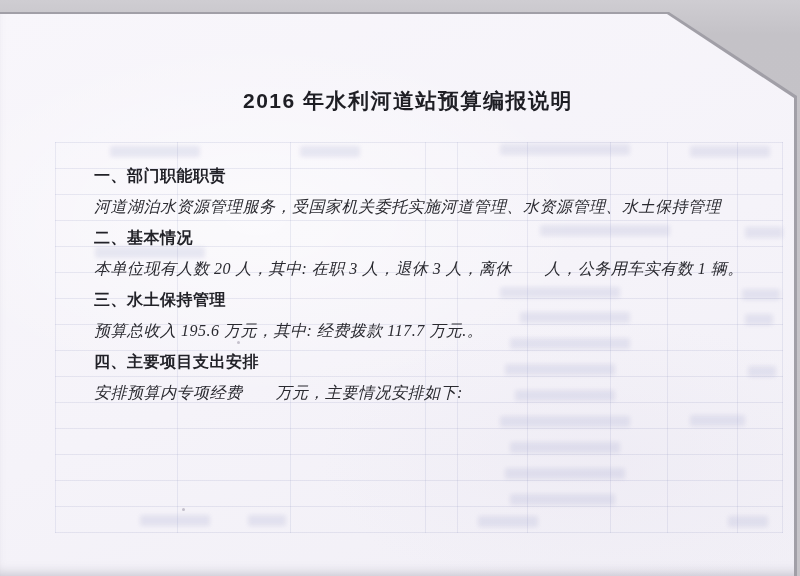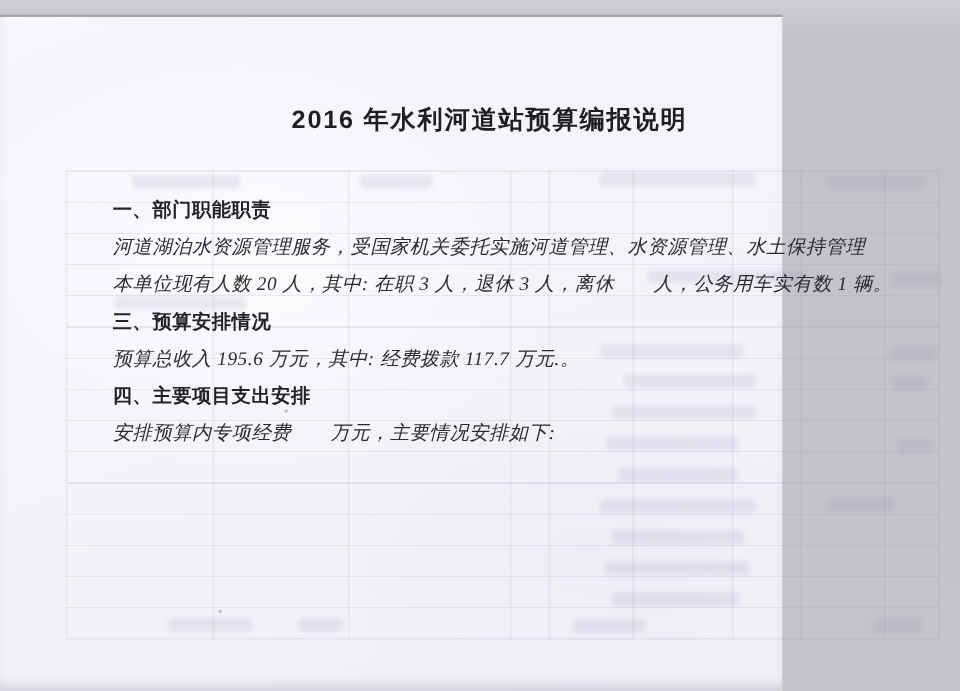--- a/index.html
+++ b/index.html
@@ -1,21 +1,21 @@
 <!DOCTYPE html>
 <html><head>
 <meta charset="utf-8">
 <style>
   * { margin:0; padding:0; box-sizing:border-box; }
   html,body { width:800px; height:576px; overflow:hidden; }
   body {
     font-family:"Liberation Serif","DejaVu Serif",serif;
     background:linear-gradient(180deg,#cfcdd2 0%,#c4c2c7 6%,#c6c4c9 100%);
   }
-  .scan { position:relative; width:652px; height:576px; }
+  .scan { position:relative; width:800px; height:576px; }
 
   
   .paper-edge {
     position:absolute; inset:0;
     background:#a19fa7;
     clip-path:polygon(0 12px,669px 12px,797px 96px,797px 576px,0 576px);
   }
   
   .paper {
     position:absolute; inset:0;
@@ -112,22 +112,23 @@
 
     <div class="speck" style="left:237px; top:341px;"></div>
     <div class="speck" style="left:182px; top:508px;"></div>
 
     <div class="doc">
       <div class="doc-title">2016 年水利河道站预算编报说明</div>
 
       <div class="sec-heading">一、部门职能职责</div>
       <p>河道湖泊水资源管理服务，受国家机关委托实施河道管理、水资源管理、水土保持管理</p>
 
+      <div class="sec-heading">二、基本情况</div>
       <p>本单位现有人数 20 人，其中: 在职 3 人，退休 3 人，离休　　人，公务用车实有数 1 辆。</p>
 
-      <div class="sec-heading">三、预算安排情况</div>
+      <div class="sec-heading">三、水土保持管理</div>
       <p>预算总收入 195.6 万元，其中: 经费拨款 117.7 万元.。</p>
 
       <div class="sec-heading">四、主要项目支出安排</div>
       <p>安排预算内专项经费　　万元，主要情况安排如下:</p>
     </div>
   </div>
 </div>
 
 </body></html>

